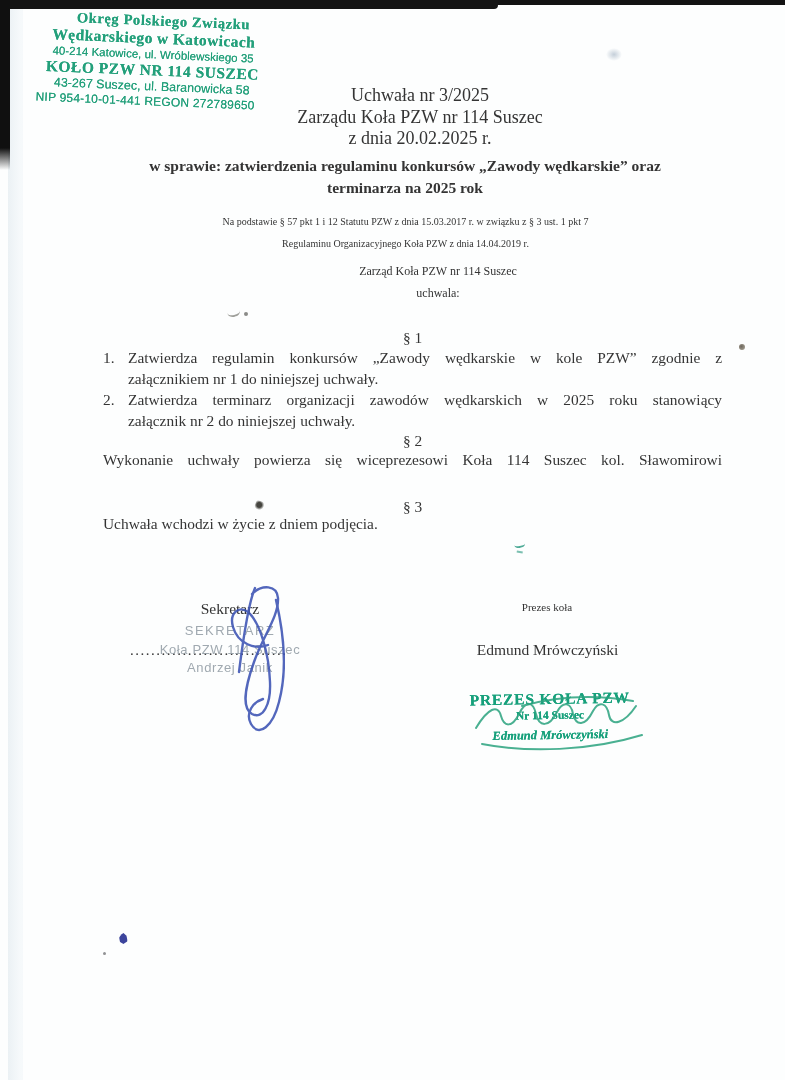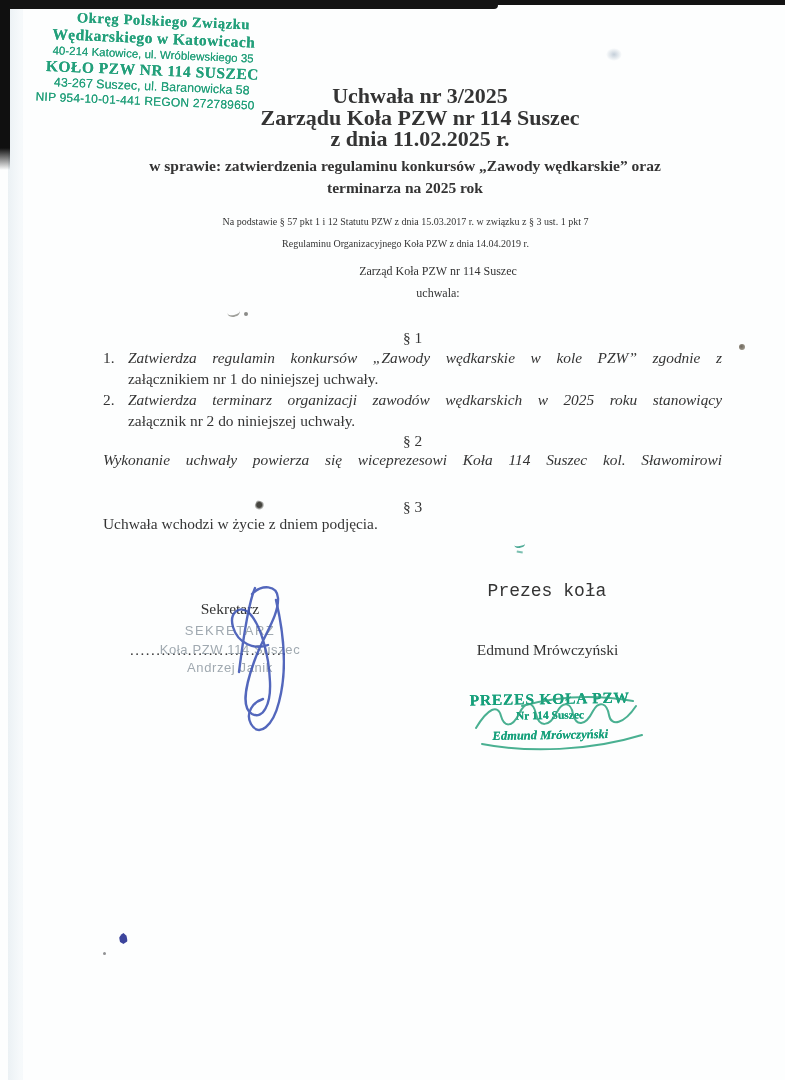--- a/index.html
+++ b/index.html
@@ -46,45 +46,45 @@
     transform:rotate(2.4deg);transform-origin:left top;opacity:.95;text-shadow:0 0 .6px currentColor;}
   .os1{font-weight:700;font-size:14.5px;line-height:17px;letter-spacing:.6px;transform:translateX(9px);}
   .os2{font-weight:700;font-size:15.5px;line-height:18px;letter-spacing:.4px;}
   .os3{font-family:"Liberation Sans","DejaVu Sans",sans-serif;font-size:11.5px;line-height:14px;}
   .os4{font-weight:700;font-size:15.5px;line-height:18px;letter-spacing:.5px;}
   .os5{font-family:"Liberation Sans","DejaVu Sans",sans-serif;font-size:12.5px;line-height:15px;}
   .os6{font-family:"Liberation Sans","DejaVu Sans",sans-serif;font-size:12px;line-height:15px;letter-spacing:.2px;transform:translateX(-6px);}
   
   .center{text-align:center;}
   .nowrap{white-space:nowrap;}
-  .doc-title{left:120px;top:85px;width:600px;font-weight:700;font-size:22px;line-height:21.5px;}
+  .doc-title{left:120px;top:85px;width:600px;font-weight:400;font-size:18px;line-height:21.5px;}
   .subject{left:75px;top:155px;width:660px;font-weight:700;font-size:15.5px;line-height:22px;}
   .legal{left:63px;top:211px;width:685px;font-size:10px;line-height:21.5px;}
   .intro{left:138px;top:261px;width:600px;font-size:12px;line-height:21.5px;}
   .body-col{left:103px;width:619px;font-size:15.4px;line-height:21px;}
   .sec1-h{top:327px;}
   .sec1-items{top:347px;}
   .item{display:flex;}
   .item .num{width:25px;flex:0 0 25px;}
   .item .itxt{flex:1;}
-  .jline{display:block;text-align:justify;text-align-last:justify;font-style:italic;}
+  .jline{display:block;text-align:justify;text-align-last:justify;}
   .lline{display:block;}
   .sec2-h{top:430px;}
   .sec2-b{top:449px;}
   .sec3-h{top:496px;}
   .sec3-b{top:513px;}
   
   .sig-left-role{left:140px;top:600px;width:180px;font-size:15.5px;}
   .sec-stamp{left:130px;top:622px;width:200px;text-align:center;
     font-family:"Liberation Sans","DejaVu Sans",sans-serif;font-size:13px;line-height:18.5px;
     color:var(--secretary-stamp-gray);opacity:.9;letter-spacing:.6px;}
   .sec-stamp .ss1{letter-spacing:1.5px;}
   .dots-line{left:130px;top:642px;width:178px;overflow:hidden;font-size:15px;letter-spacing:1.5px;
     color:#3a3a3a;white-space:nowrap;}
-  .sig-right-role{left:452px;top:581px;width:190px;font-size:18px;font-family:Liberation Mono, monospace;}
+  .sig-right-role{left:452px;top:601px;width:190px;font-size:11px;}
   .sig-right-name{left:440px;top:641px;width:215px;font-size:15.5px;}
   .pres-stamp{left:460px;top:690px;width:180px;text-align:center;color:var(--president-stamp-green);
     transform:rotate(-1deg);text-shadow:0 0 .5px currentColor;}
   .ps1{font-weight:700;font-size:15.5px;line-height:18px;letter-spacing:.8px;}
   .ps2{font-weight:700;font-size:11.5px;line-height:14px;}
   .ps3{font-weight:700;font-style:italic;font-size:12.5px;line-height:15px;margin-top:6px;}
   .sig-svg{left:0;top:0;width:785px;height:1080px;pointer-events:none;}
 </style>
 </head>
 <body>
@@ -110,21 +110,21 @@
     <div class="os2">Wędkarskiego w Katowicach</div>
     <div class="os3">40-214 Katowice, ul. Wróblewskiego 35</div>
     <div class="os4">KOŁO PZW NR 114 SUSZEC</div>
     <div class="os5">43-267 Suszec, ul. Baranowicka 58</div>
     <div class="os6">NIP 954-10-01-441  REGON 272789650</div>
   </div>
 
   <div class="abs doc-title center">
     <div class="nowrap">Uchwała nr 3/2025</div>
     <div class="nowrap">Zarządu Koła PZW nr 114 Suszec</div>
-    <div class="nowrap">z dnia 11.02.2025 r.</div>
+    <div class="nowrap">z dnia 20.02.2025 r.</div>
   </div>
 
   <div class="abs subject center">
     <div class="nowrap">w sprawie: zatwierdzenia regulaminu konkursów „Zawody wędkarskie” oraz</div>
     <div class="nowrap">terminarza na 2025 rok</div>
   </div>
 
   <div class="abs legal center">
     <div class="nowrap">Na podstawie § 57 pkt 1 i 12 Statutu PZW z dnia 15.03.2017 r. w związku z § 3 ust. 1 pkt 7</div>
     <div class="nowrap">Regulaminu Organizacyjnego Koła PZW z dnia 14.04.2019 r.</div>

